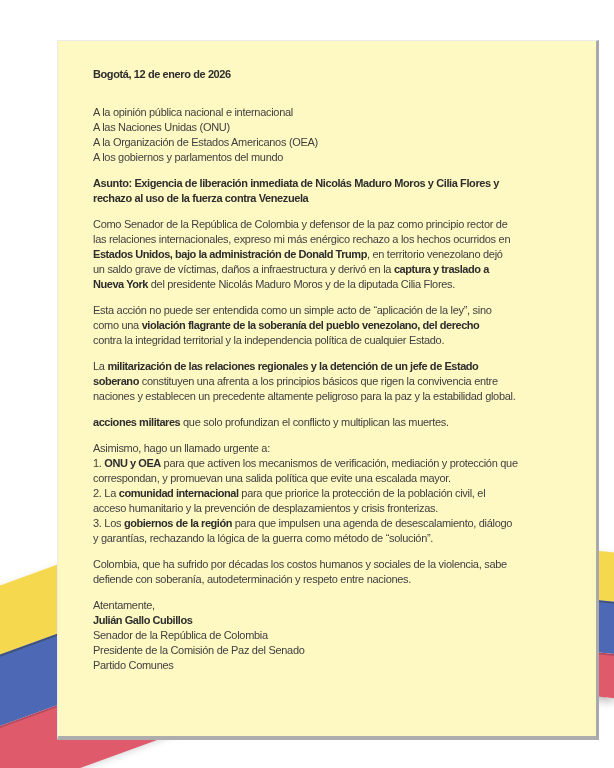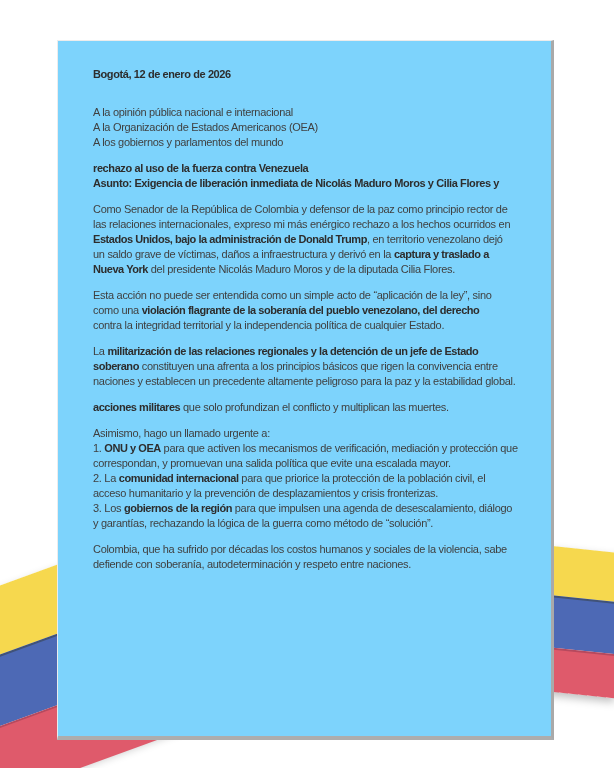--- a/index.html
+++ b/index.html
@@ -22,22 +22,22 @@
   .ribbon-right{
     left:552px;top:546px;width:78px;height:145px;
     transform:rotate(6deg);transform-origin:0 0;
     box-shadow:0 4px 9px rgba(0,0,0,0.25);
   }
   .ribbon-right .stripe-yellow{height:49px;}
   .ribbon-right .stripe-blue{height:50px;}
   .ribbon-right .stripe-red{height:42px;}
   
   .page{
-    position:absolute;z-index:2;left:57px;top:40px;width:497px;height:700px;
-    box-sizing:border-box;background:#7dd3fc;
+    position:absolute;z-index:2;left:57px;top:40px;width:542px;height:700px;
+    box-sizing:border-box;background:#fef9c3;
     border-top:1px solid #ececec;border-left:1px solid #ececec;
     border-right:3px solid #a9a9a9;border-bottom:4px solid #adadad;
     padding:26px 20px 0 35px;overflow:hidden;
   }
   .block{margin:0 0 11px 0;}
   .ln{
     font-size:11px;line-height:15px;letter-spacing:-0.3px;
     color:#3f3f3f;white-space:nowrap;
   }
   .ln b{font-weight:700;color:#2d2d2d;letter-spacing:-0.45px;}
@@ -60,26 +60,27 @@
     <div class="stripe stripe-blue"></div>
     <div class="stripe stripe-red"></div>
   </div>
 
   <div class="page">
     <div class="block date">
       <div class="ln">Bogotá, 12 de enero de 2026</div>
     </div>
     <div class="block recipients">
         <div class="ln"><span>A la opinión pública nacional e internacional</span></div>
+        <div class="ln"><span>A las Naciones Unidas (ONU)</span></div>
         <div class="ln"><span>A la Organización de Estados Americanos (OEA)</span></div>
         <div class="ln"><span>A los gobiernos y parlamentos del mundo</span></div>
       </div>
     <div class="block subject">
+        <div class="ln"><span>Asunto: Exigencia de liberación inmediata de Nicolás Maduro Moros y Cilia Flores y</span></div>
         <div class="ln"><span>rechazo al uso de la fuerza contra Venezuela</span></div>
-        <div class="ln"><span>Asunto: Exigencia de liberación inmediata de Nicolás Maduro Moros y Cilia Flores y</span></div>
       </div>
     <div class="block para">
         <div class="ln"><span>Como Senador de la República de Colombia y defensor de la paz como principio rector de</span></div>
         <div class="ln"><span>las relaciones internacionales, expreso mi más enérgico rechazo a los hechos ocurridos en</span></div>
         <div class="ln"><b>Estados Unidos, bajo la administración de Donald Trump</b><span>, en territorio venezolano dejó</span></div>
         <div class="ln"><span>un saldo grave de víctimas, daños a infraestructura y derivó en la </span><b>captura y traslado a</b></div>
         <div class="ln"><b>Nueva York</b><span> del presidente Nicolás Maduro Moros y de la diputada Cilia Flores.</span></div>
       </div>
     <div class="block para">
         <div class="ln"><span>Esta acción no puede ser entendida como un simple acto de “aplicación de la ley”, sino</span></div>
@@ -100,15 +101,22 @@
         <div class="ln"><span>correspondan, y promuevan una salida política que evite una escalada mayor.</span></div>
         <div class="ln"><span>2. La </span><b>comunidad internacional</b><span> para que priorice la protección de la población civil, el</span></div>
         <div class="ln"><span>acceso humanitario y la prevención de desplazamientos y crisis fronterizas.</span></div>
         <div class="ln"><span>3. Los </span><b>gobiernos de la región</b><span> para que impulsen una agenda de desescalamiento, diálogo</span></div>
         <div class="ln"><span>y garantías, rechazando la lógica de la guerra como método de “solución”.</span></div>
       </div>
     <div class="block para">
         <div class="ln"><span>Colombia, que ha sufrido por décadas los costos humanos y sociales de la violencia, sabe</span></div>
         <div class="ln"><span>defiende con soberanía, autodeterminación y respeto entre naciones.</span></div>
       </div>
+    <div class="block closing">
+        <div class="ln"><span>Atentamente,</span></div>
+        <div class="ln"><b>Julián Gallo Cubillos</b></div>
+        <div class="ln"><span>Senador de la República de Colombia</span></div>
+        <div class="ln"><span>Presidente de la Comisión de Paz del Senado</span></div>
+        <div class="ln"><span>Partido Comunes</span></div>
+      </div>
   </div>
 
 </div>
 
 </body></html>

